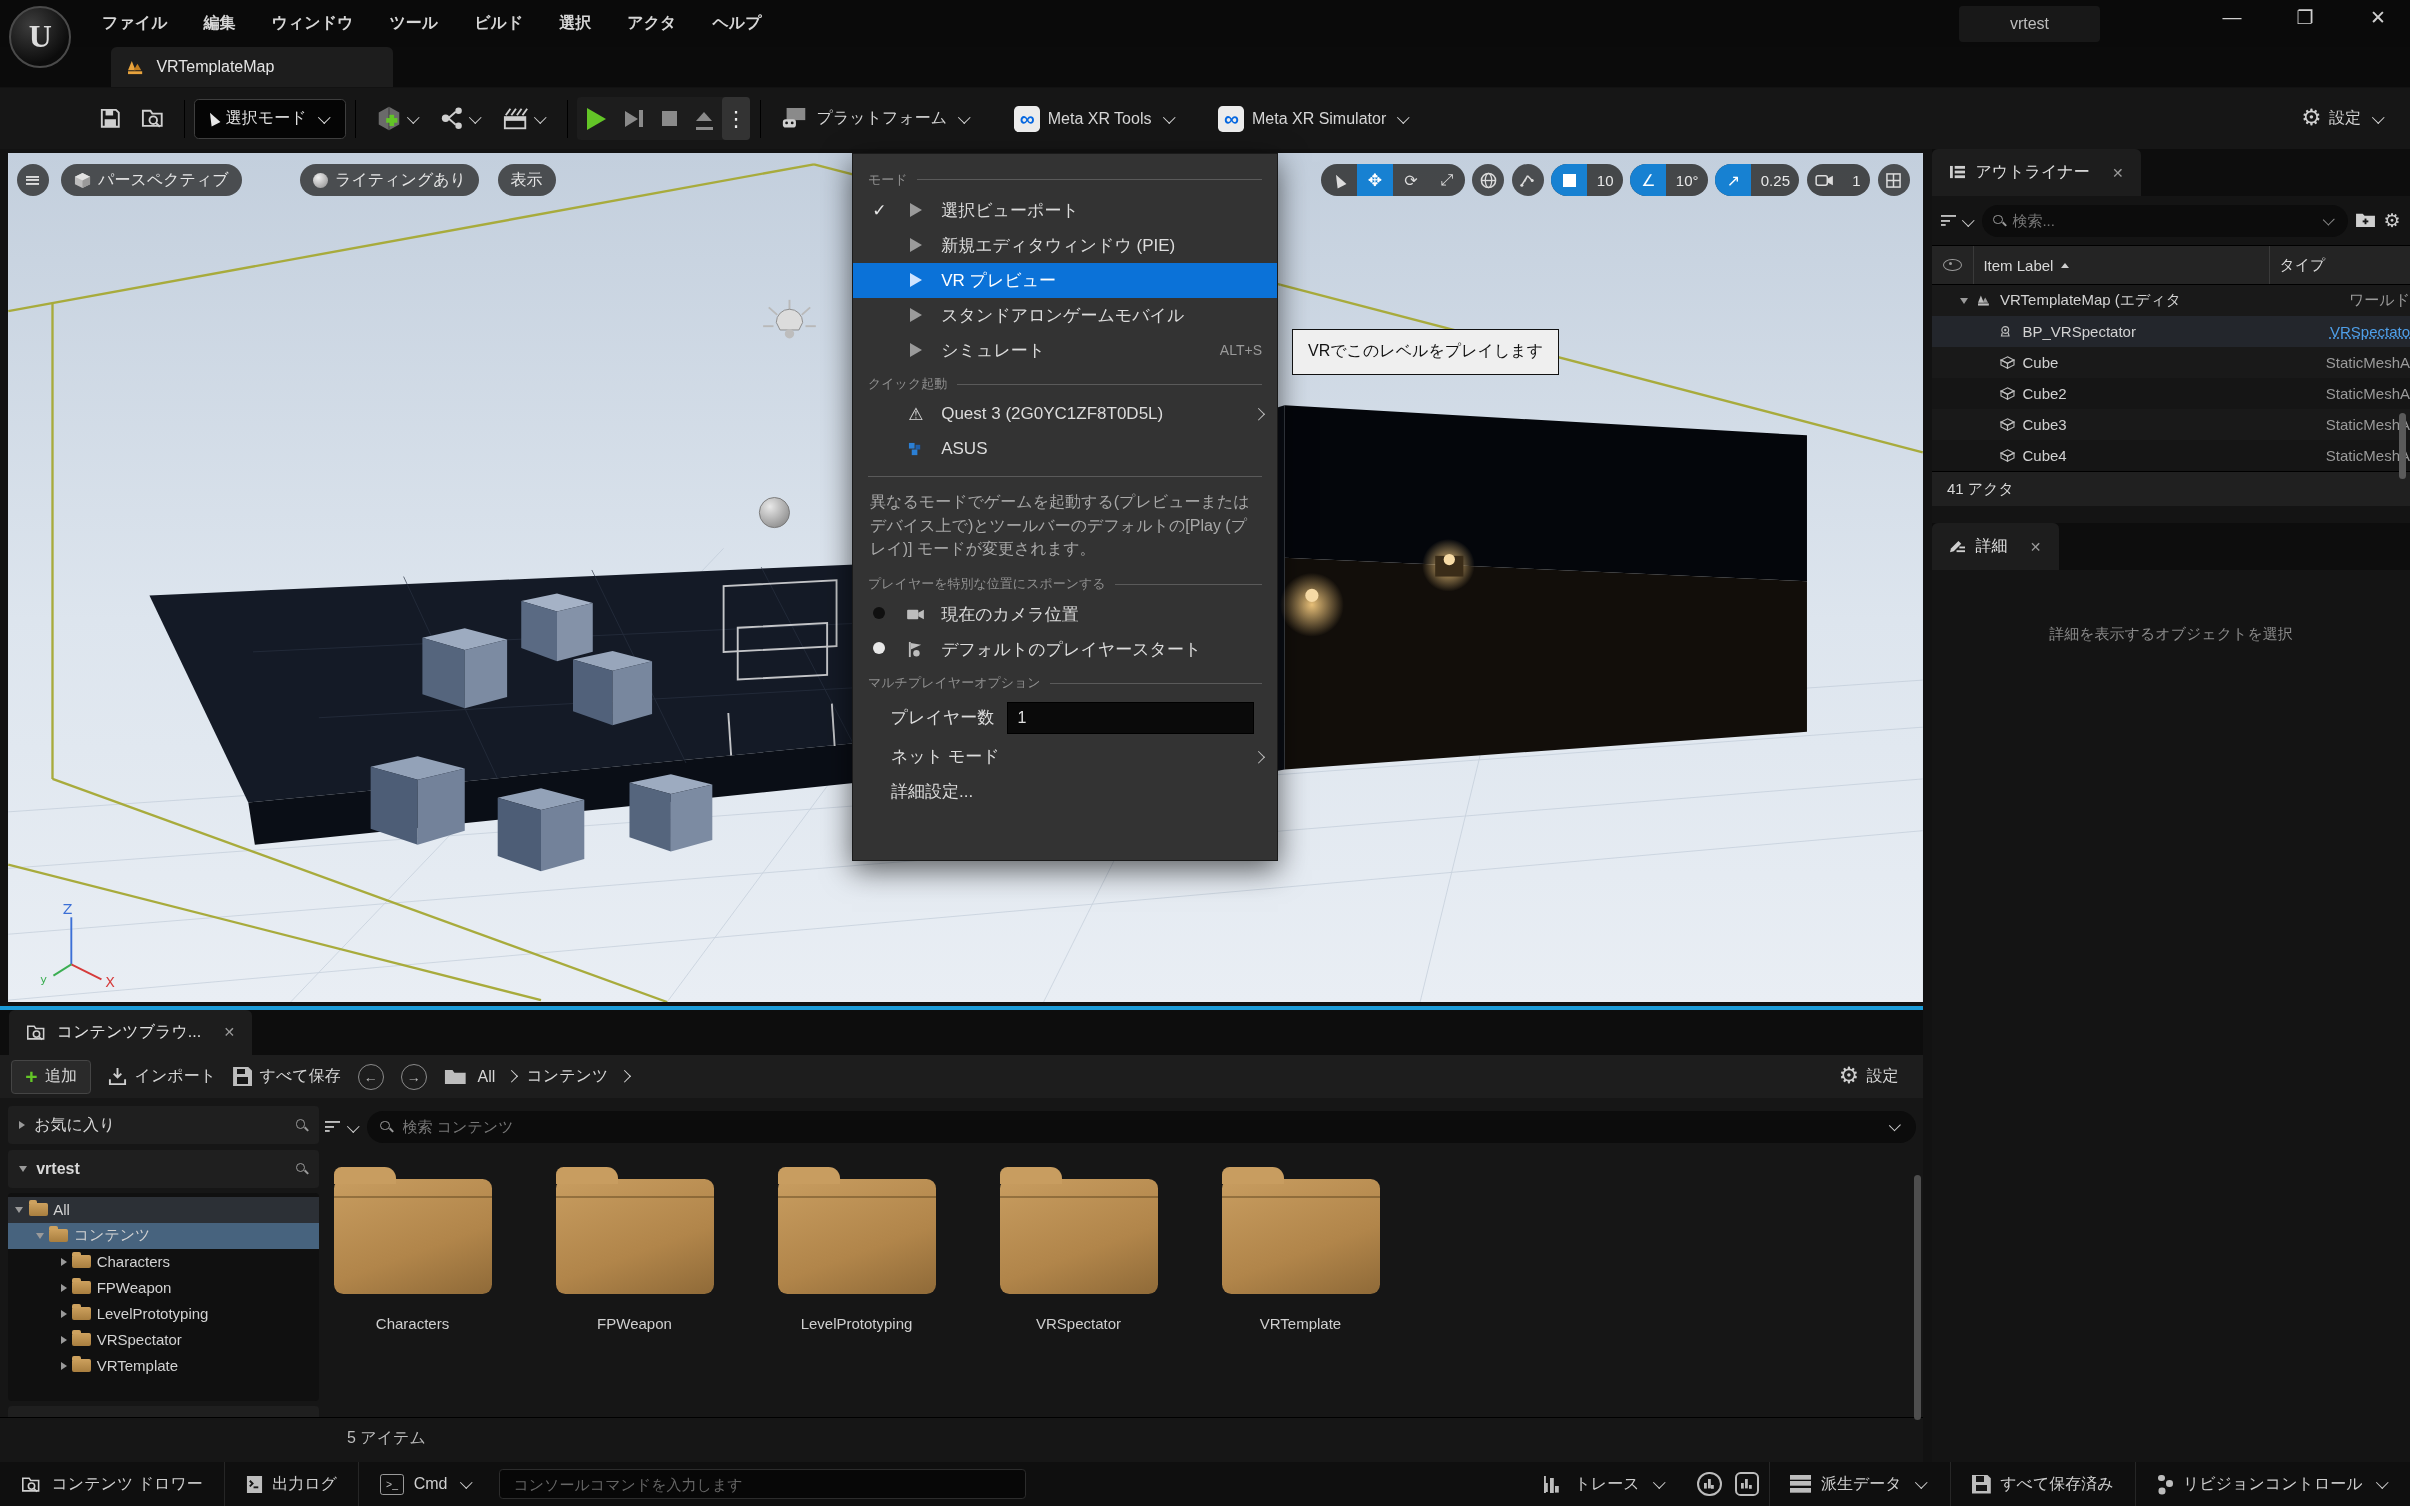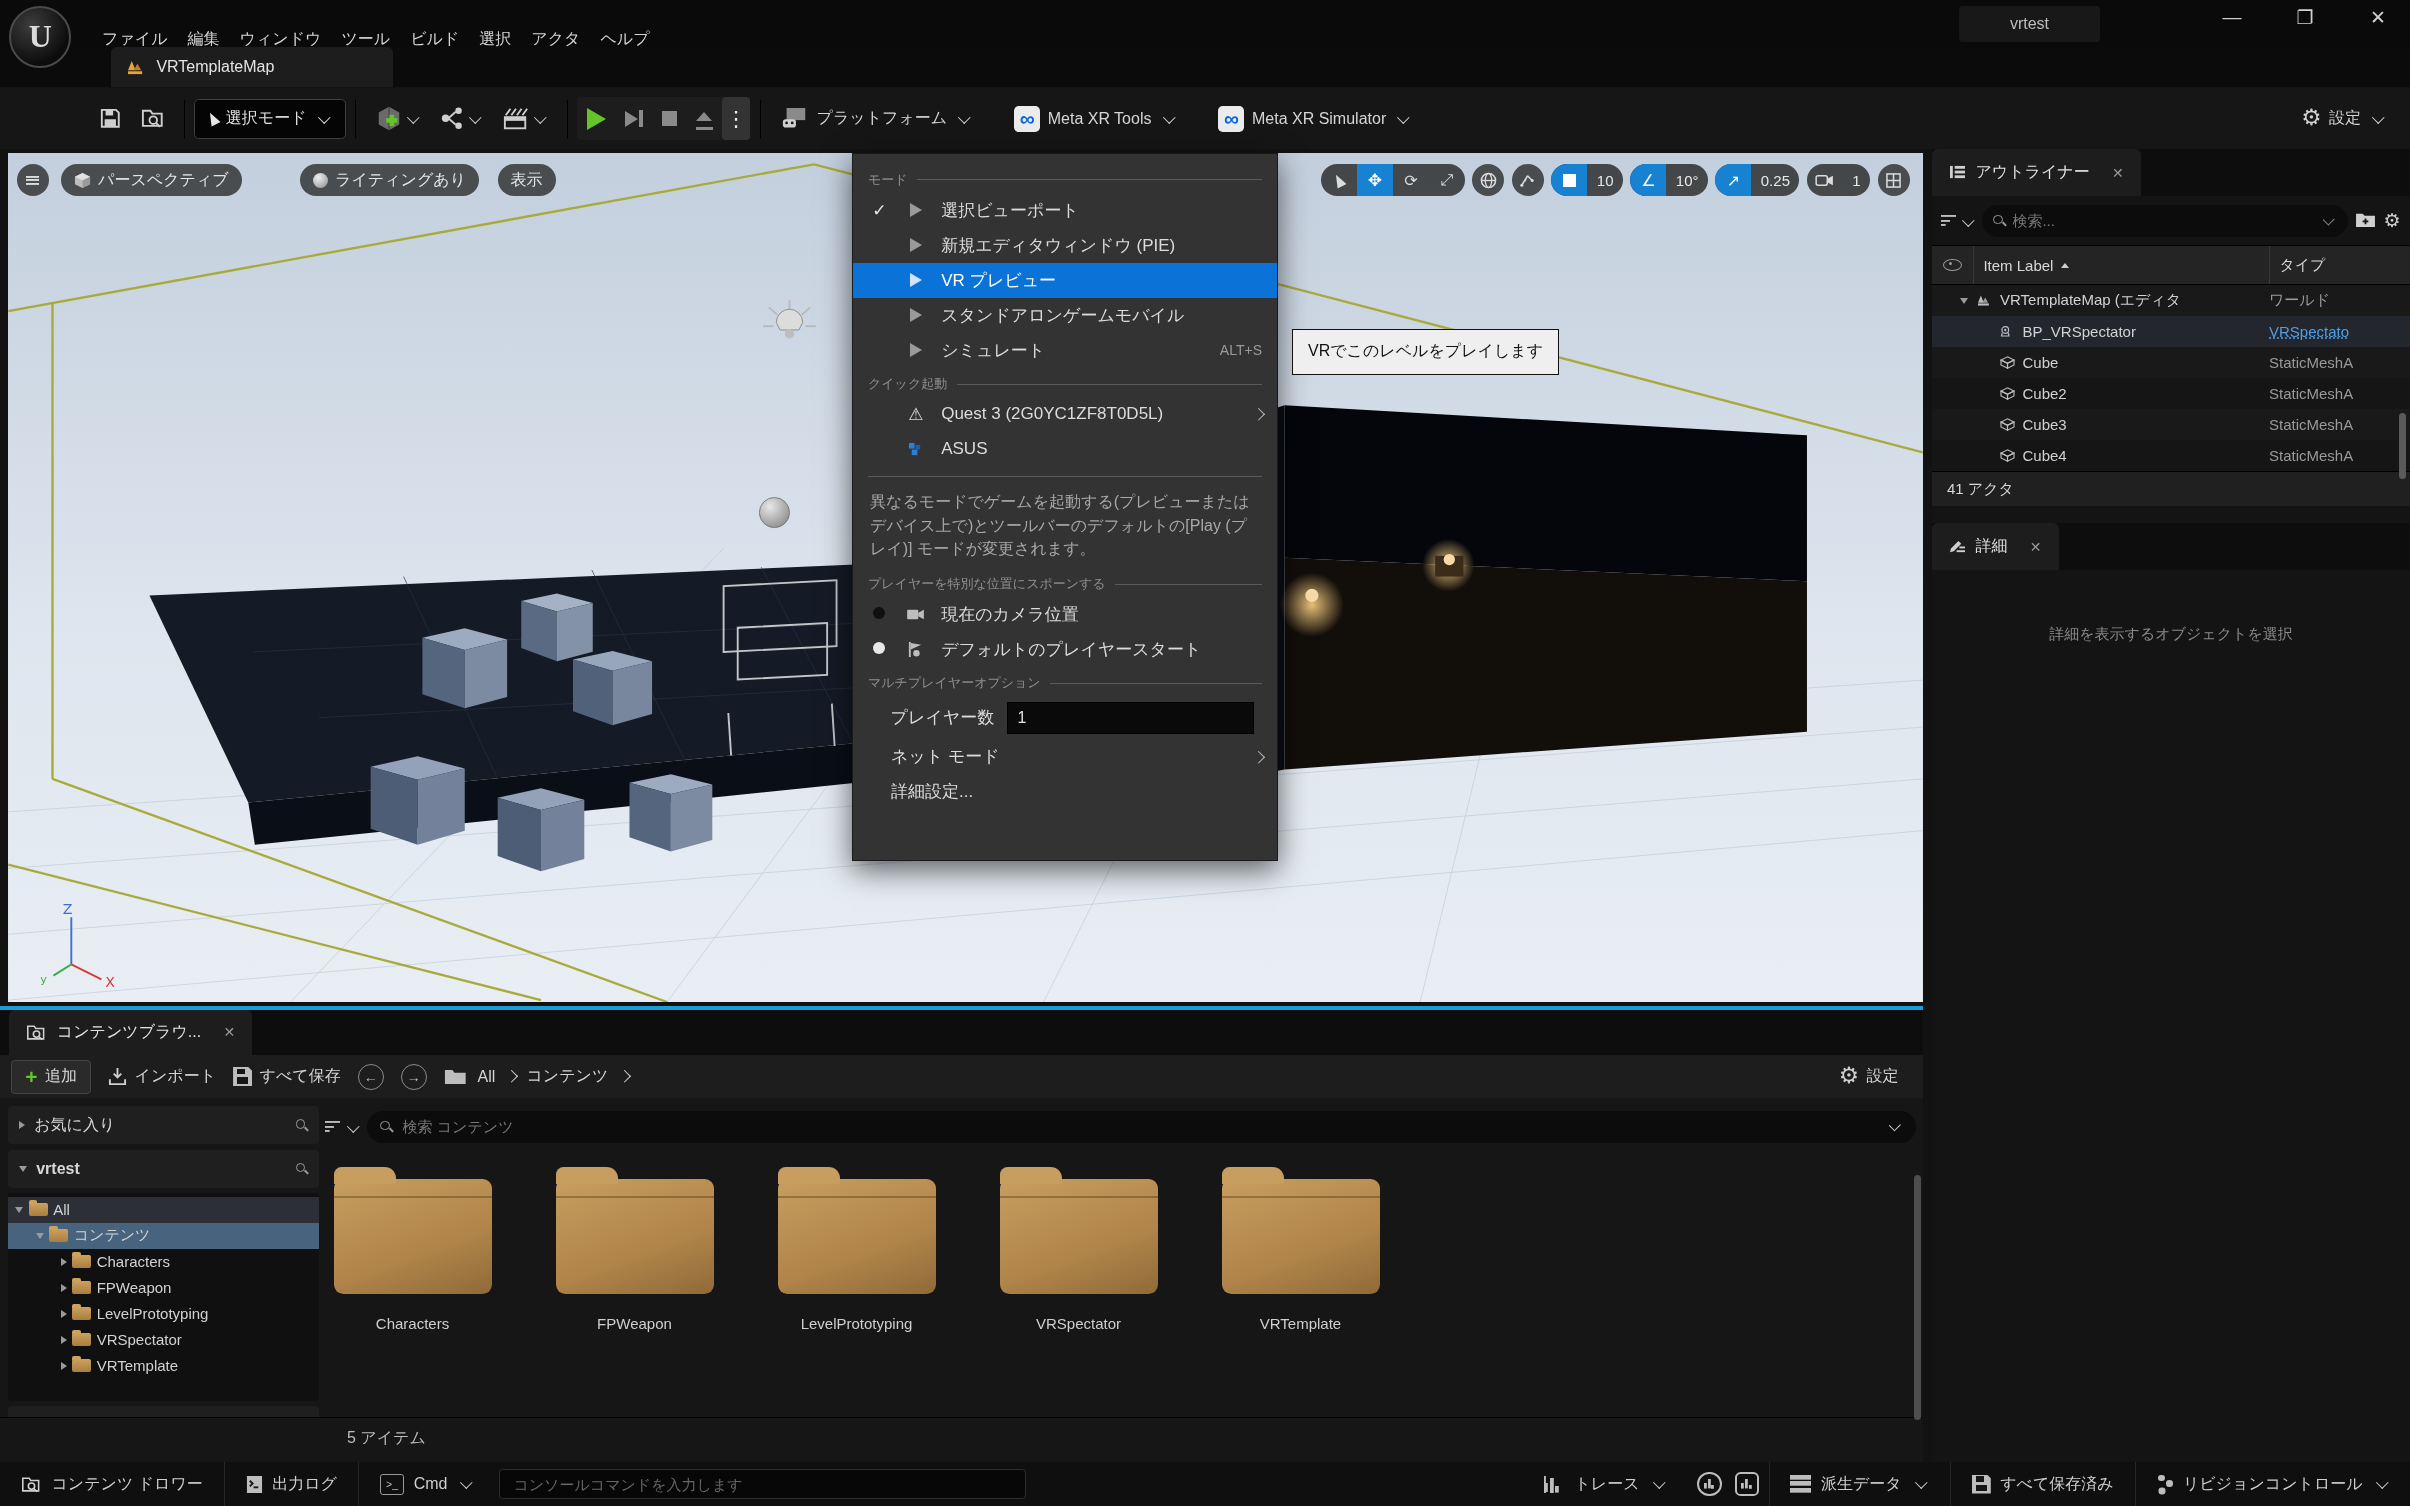--- a/index.html
+++ b/index.html
@@ -26,21 +26,21 @@
      linear-gradient(#ddd,#ddd) 0 3.8px/13px 1.9px no-repeat,
      linear-gradient(#ddd,#ddd) 0 7.5px/13px 1.9px no-repeat;}
   .i-eye{position:relative;display:inline-block;width:17px;height:10.4px;border:1.9px solid #9a9a9a;border-radius:50%;}
   .i-eye::after{content:'';position:absolute;left:4.7px;top:1.9px;width:3.8px;height:3.8px;border-radius:50%;background:#9a9a9a;}
 
   
   .titlebar{left:0;top:0;width:2411px;height:47px;background:#0a0a0a;}
   .ue-logo{left:9.4px;top:5.6px;width:58px;height:58px;border-radius:50%;z-index:9;
     background:radial-gradient(circle at 35% 30%,#3d3d3d,#0c0c0c 70%);border:2.8px solid #4a4a4a;
     display:flex;align-items:center;justify-content:center;color:#dcdcdc;font-family:"Liberation Serif","DejaVu Serif",serif;font-size:32px;font-weight:bold;}
-  .menus{left:102px;top:16px;height:47px;display:flex;align-items:center;gap:20px;color:#d6d6d6;font-size:16px;}
+  .menus{left:102px;top:0;height:47px;display:flex;align-items:center;gap:36px;color:#d6d6d6;font-size:16px;font-weight:bold;}
   .menus span{cursor:default;}
   .proj-box{right:311px;top:5.6px;width:141px;height:36px;background:#181818;border-radius:3.8px;display:flex;align-items:center;justify-content:center;color:#bdbdbd;font-size:16px;}
   .wincontrols{right:17px;top:5.6px;display:flex;gap:41px;align-items:center;color:#cfcfcf;font-size:19px;}
   .winbtn{width:32px;text-align:center;}
 
   
   .tabrow{left:0;top:47px;width:2411px;height:40px;background:#0b0b0b;}
   .leveltab{left:111px;top:0;width:282px;height:40px;background:#1d1d1d;border-radius:5.6px 5.6px 0 0;display:flex;align-items:center;gap:9.4px;padding-left:15px;box-sizing:border-box;color:#e4e4e4;font-size:16px;}
   .i-map{width:21px;height:17px;position:relative;}
   .i-map svg{position:absolute;left:0;top:0;}
@@ -94,21 +94,21 @@
   .colhead{height:38px;background:#242424;display:flex;align-items:center;border-top:0.9px solid #000;border-bottom:0.9px solid #000;color:#d8d8d8;font-size:15px;}
   .colhead .c1{width:41px;display:flex;justify-content:center;}
   .colhead .c2{flex:1;display:flex;align-items:center;gap:7.5px;border-left:0.9px solid #3a3a3a;padding-left:9.4px;height:100%;box-sizing:border-box;}
   .colhead .c3{width:141px;border-left:0.9px solid #3a3a3a;padding-left:9.4px;height:100%;display:flex;align-items:center;box-sizing:border-box;}
   .sort-asc{width:0;height:0;border-style:solid;border-width:0 4.7px 5.6px 4.7px;border-color:transparent transparent #cfcfcf transparent;display:inline-block;}
   .orow{height:31px;display:flex;align-items:center;font-size:15px;color:#d2d2d2;}
   .orow:nth-child(odd){background:#191919;}
   .orow:nth-child(even){background:#151515;}
   .orow.hl{background:#23262c;}
   .orow .lab{flex:1;display:flex;align-items:center;gap:7.5px;overflow:hidden;white-space:nowrap;}
-  .orow .typ{width:141px;color:#9a9a9a;overflow:hidden;white-space:nowrap;}
+  .orow .typ{width:141px;color:#9a9a9a;overflow:hidden;white-space:nowrap;text-align:right;}
   .typ.link{color:#4f9fe8;text-decoration:underline dotted;}
   .exp{width:0;height:0;border-style:solid;border-width:6.6px 4.7px 0 4.7px;border-color:#9a9a9a transparent transparent transparent;display:inline-block;}
   .ofoot{height:34px;background:#202020;display:flex;align-items:center;padding-left:15px;color:#d8d8d8;border-top:0.9px solid #000;}
   .oscroll{position:absolute;right:3.8px;top:264px;width:7.5px;height:66px;background:#5a5a5a;border-radius:3.8px;}
   .dempty{color:#8a8a8a;text-align:center;margin-top:55px;font-size:15px;}
 
   
   .pmenu{left:852px;top:153px;width:426px;height:708px;background:#333333;border:0.9px solid #1a1a1a;box-shadow:0 9.4px 28px rgba(0,0,0,.6);z-index:50;padding:9.4px 0;box-sizing:border-box;color:#dcdcdc;font-size:17px;}
   .msec{display:flex;align-items:center;gap:9.4px;color:#8f8f8f;font-size:13px;padding:7.5px 15px 3.8px 15px;}
   .msec .line{flex:1;height:0.9px;background:#5a5a5a;}

